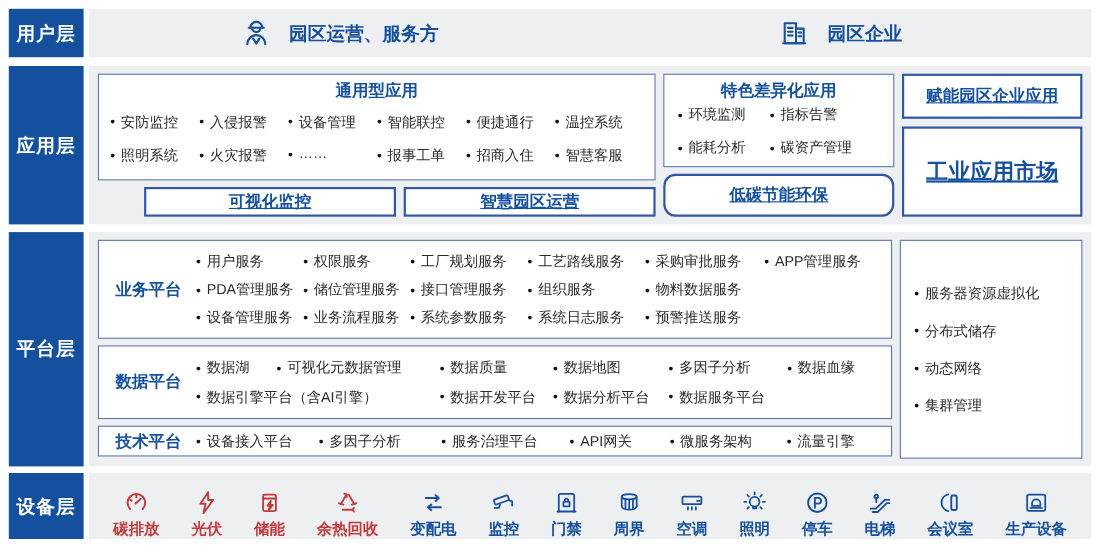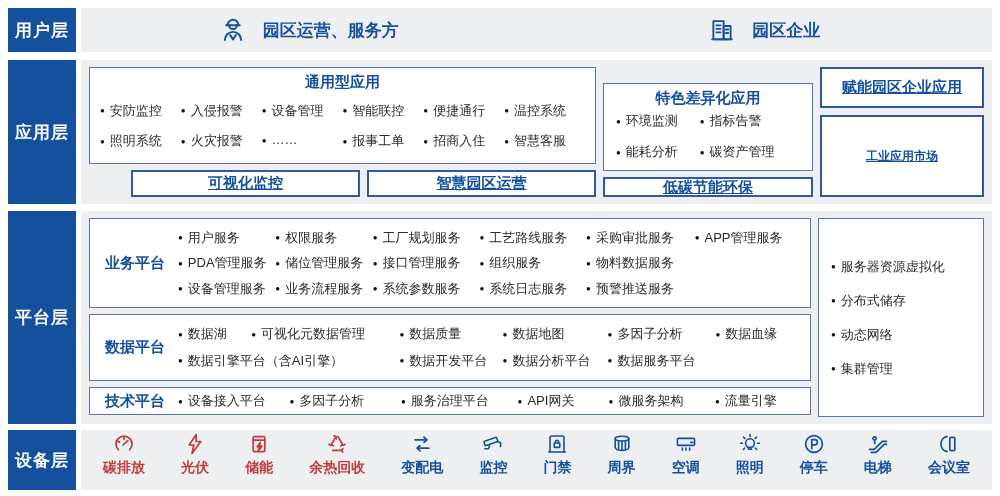--- a/index.html
+++ b/index.html
@@ -34,26 +34,26 @@
 
   
   .app-band{display:flex;gap:7px;padding:7px 8px;}
   .app-left{width:507px;display:flex;flex-direction:column;gap:6px;}
   .general-box{flex:1;display:flex;flex-direction:column;padding:0 8px 4px;}
   .bullet-grid{display:grid;flex:1;align-content:space-evenly;}
   .cols6{grid-template-columns:repeat(6,1fr);row-gap:4px;padding:0 2px;}
   .cols2{grid-template-columns:1fr 1.2fr;row-gap:10px;padding:0 8px;}
   .footer-row{display:flex;gap:7px;height:27px;flex:none;padding-left:42px;}
   .footer-row .footer-box{flex:1;}
-  .app-mid{width:210px;display:flex;flex-direction:column;gap:6px;margin-top:16px;}
+  .app-mid{width:210px;display:flex;flex-direction:column;gap:6px;}
   .special-box{flex:1;display:flex;flex-direction:column;padding:0 4px 6px;}
-  .app-mid .footer-box{height:20px;flex:none;}
+  .app-mid .footer-box{height:39px;flex:none;border-radius:11px;}
   .app-right{flex:1;display:flex;flex-direction:column;gap:7px;}
   .right-box-top{height:41px;flex:none;}
-  .right-box-bottom{flex:1;font-size:12px;}
+  .right-box-bottom{flex:1;font-size:20px;}
 
   
   .platform-band{display:flex;gap:7px;padding:7px 8px;}
   .platform-left{flex:1;display:flex;flex-direction:column;gap:6px;}
   .plat-box{display:flex;align-items:stretch;padding:2px 8px 2px 2px;}
   .plat-title{width:86px;flex:none;display:flex;align-items:center;justify-content:center;color:var(--blue);font-weight:bold;font-size:15px;}
   .plat-rows{flex:1;display:flex;flex-direction:column;justify-content:space-evenly;}
   .plat-box.business{height:90px;}
   .plat-box.data{height:67px;}
   .plat-box.tech{height:28px;}
@@ -61,21 +61,21 @@
   .cols-b{grid-template-columns:1fr 1fr 1.1fr 1.1fr 1.12fr 1.15fr;}
   .cols-d{grid-template-columns:0.72fr 1.5fr 1.03fr 1.05fr 1.08fr 0.9fr;}
   .cols-t{grid-template-columns:1.05fr 1.05fr 1.1fr 0.85fr 1fr 0.85fr;}
   .span2{grid-column:span 2;}
   .infra-box{width:166px;flex:none;display:flex;flex-direction:column;justify-content:center;gap:16px;padding:10px 6px 10px 12px;}
 
   .svc-item{font-size:13px;color:var(--text);white-space:nowrap;}
   .svc-item::before{content:"●";font-size:8px;margin-right:5px;vertical-align:1.5px;color:#111;}
 
   
-  .device-band{display:flex;align-items:flex-start;justify-content:space-between;padding:2px 22px 0;}
+  .device-band{display:flex;align-items:flex-end;justify-content:space-between;padding:2px 22px 0;}
   .device-item{display:flex;flex-direction:column;align-items:center;gap:3px;font-size:14px;font-weight:bold;}
   .device-item.red{color:var(--red);}
   .device-item.blue{color:var(--blue);}
   .device-item .isvg{width:24px;height:24px;}
   .icon{display:inline-flex;align-items:center;justify-content:center;}
   .isvg{display:block;}
   #icon-defs{position:absolute;width:0;height:0;overflow:hidden;}
 </style>
 </head>
 <body>
@@ -419,16 +419,24 @@
           <span>电梯</span>
         </div>
         <div class="device-item blue">
           <span class="icon">
             <svg class="isvg" viewBox="0 0 24 24">
               <use href="#meeting-room-icon"></use>
             </svg>
           </span>
           <span>会议室</span>
         </div>
+        <div class="device-item blue">
+          <span class="icon">
+            <svg class="isvg" viewBox="0 0 24 24">
+              <use href="#production-machine-icon"></use>
+            </svg>
+          </span>
+          <span>生产设备</span>
+        </div>
       </div>
   </section>
 
 </div>
 
 </body></html>

